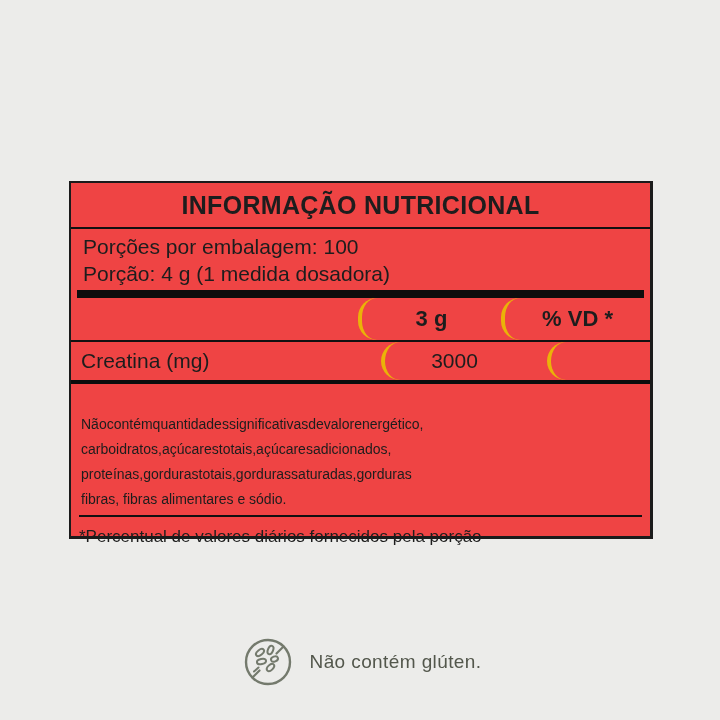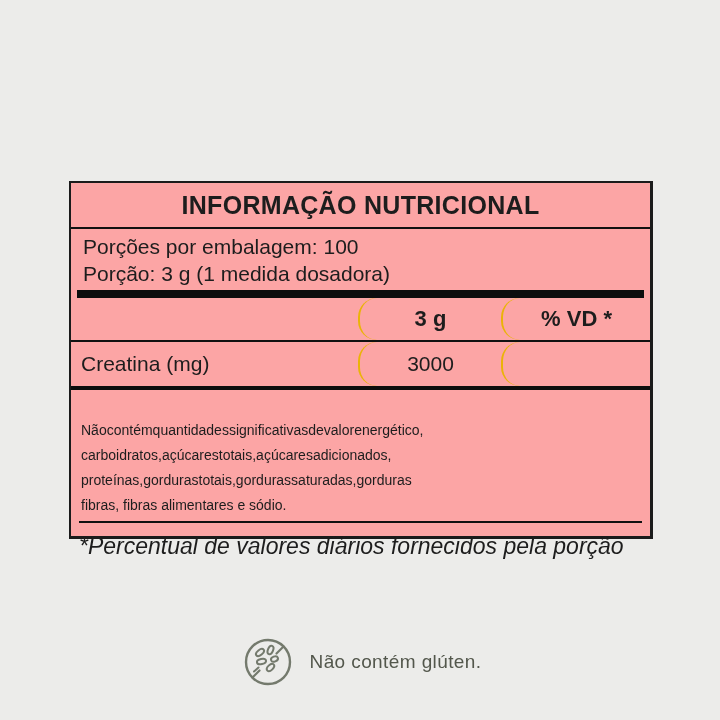--- a/index.html
+++ b/index.html
@@ -17,21 +17,21 @@
   }
 
   
   .panel {
     position: absolute;
     left: 69px;
     top: 181px;
     width: 584px;
     height: 358px;
     box-sizing: border-box;
-    background: #fca5a5;
+    background: #ef4444;
     border: 2px solid #1b1b1b;
     border-right-width: 3px;
     border-bottom-width: 3px;
   }
   .panel-title {
     padding-top: 9px;
     text-align: center;
     font-size: 25px;
     font-weight: bold;
     line-height: 26px;
@@ -55,38 +55,39 @@
   .t-row {
     display: grid;
     grid-template-columns: 287px 143px 1fr;
   }
   .t-row .cell {
     box-sizing: border-box;
     display: flex;
     align-items: center;
   }
   .t-row .c2, .t-row .c3 {
-    border-left: 2px solid #eab308;
+    border-left: 4px solid #eab308;
     justify-content: center;
     border-radius: 19px;
   }
   .t-head {
     height: 42px;
   }
   .t-head .cell {
     font-size: 22px;
     font-weight: bold;
   }
   .t-divider {
     height: 2px;
     background: #111111;
   }
   .t-data {
-    height: 44px;
+    height: 38px;
     font-size: 21px;
+    gap: 23px;
   }
   .t-data .c1 {
     padding-left: 10px;
   }
   .thick-bar-bottom {
     height: 4px;
     background: #0d0d0d;
   }
   .disclaimer {
     margin: 28px 4px 0 10px;
@@ -94,22 +95,21 @@
     line-height: 25px;
     white-space: nowrap;
   }
   .footnote-rule {
     margin: 3px 8px 0 8px;
     height: 2px;
     background: #111111;
   }
   .footnote {
     padding: 10px 0 0 8px;
-    font-size: 23px;
-    font-style: italic;
+    font-size: 17px;
   }
 
   
   .badge {
     position: absolute;
     left: 4px;
     right: 0;
     top: 637px;
     height: 50px;
     display: flex;
@@ -131,21 +131,21 @@
 </head>
 <body>
 
 <div class="panel">
 
   <div class="panel-title">INFORMAÇÃO NUTRICIONAL</div>
   <div class="title-rule"></div>
 
   <div class="servings">
     <div>Porções por embalagem: 100</div>
-    <div>Porção: 3 g (1 medida dosadora)</div>
+    <div>Porção: 4 g (1 medida dosadora)</div>
   </div>
 
   <div class="thick-bar-top"></div>
 
   <div>
     <div class="t-row t-head">
       <div class="cell c1"></div>
       <div class="cell c2">3 g</div>
       <div class="cell c3">% VD *</div>
     </div>

